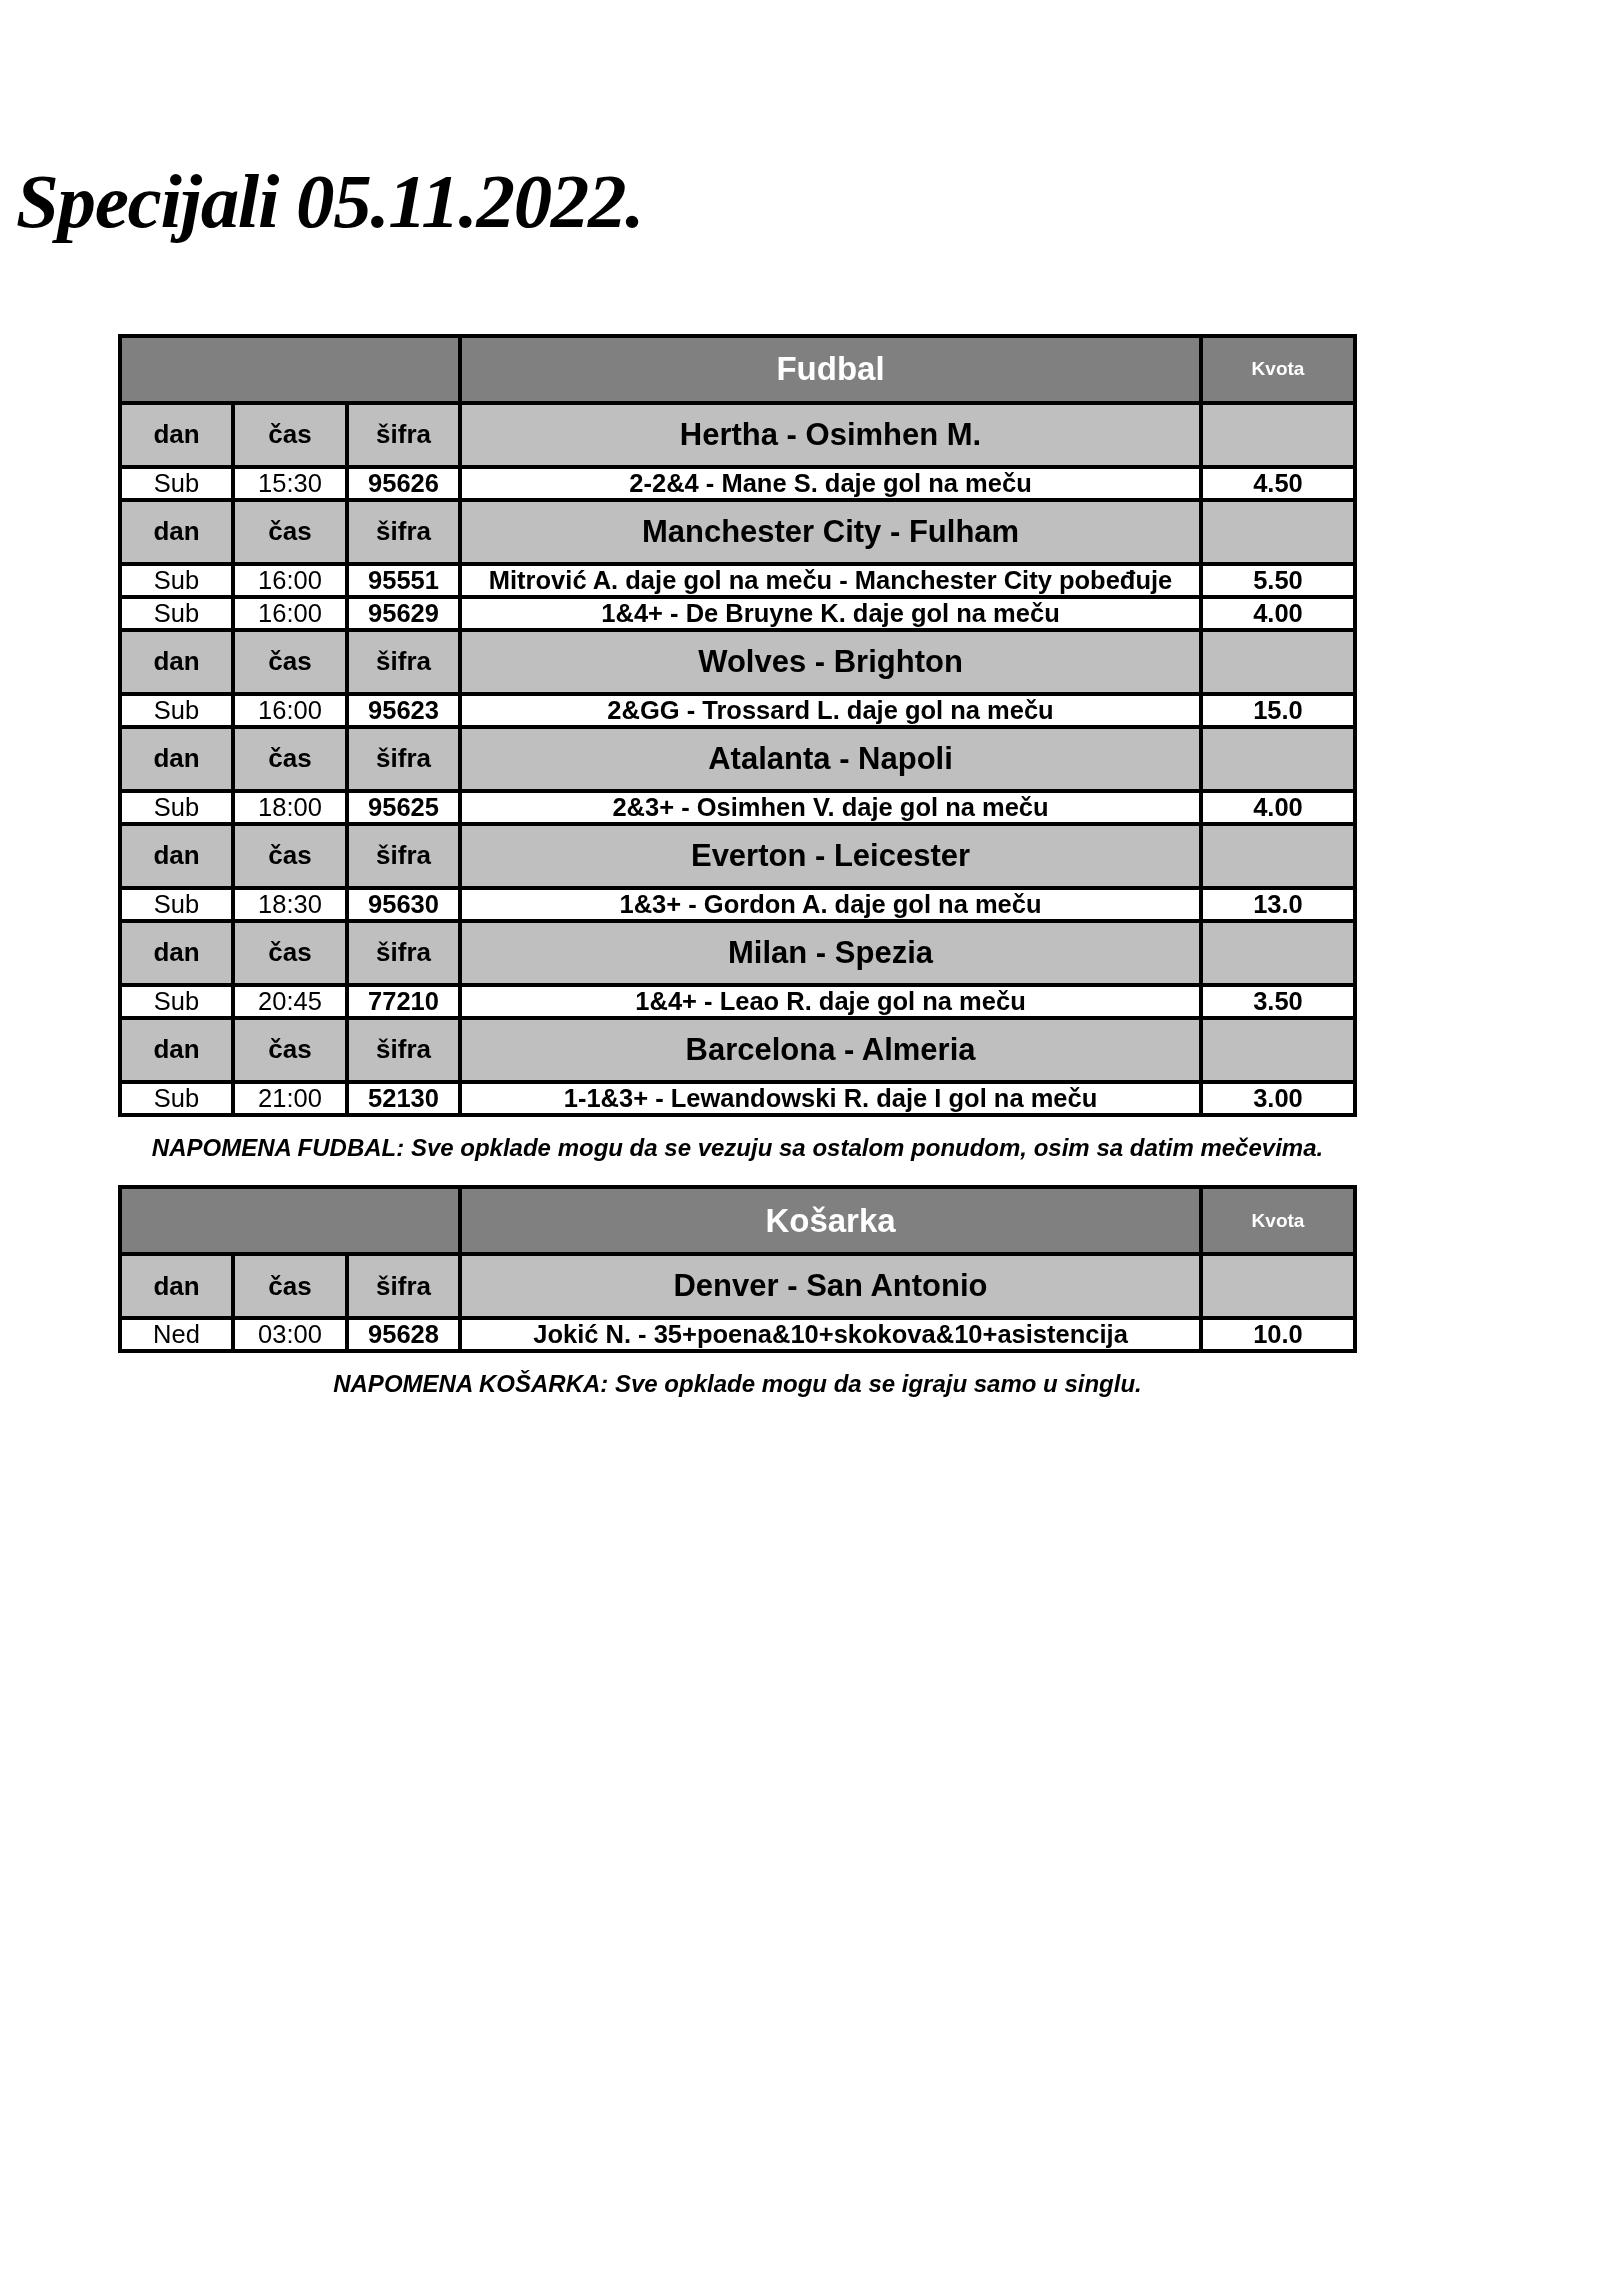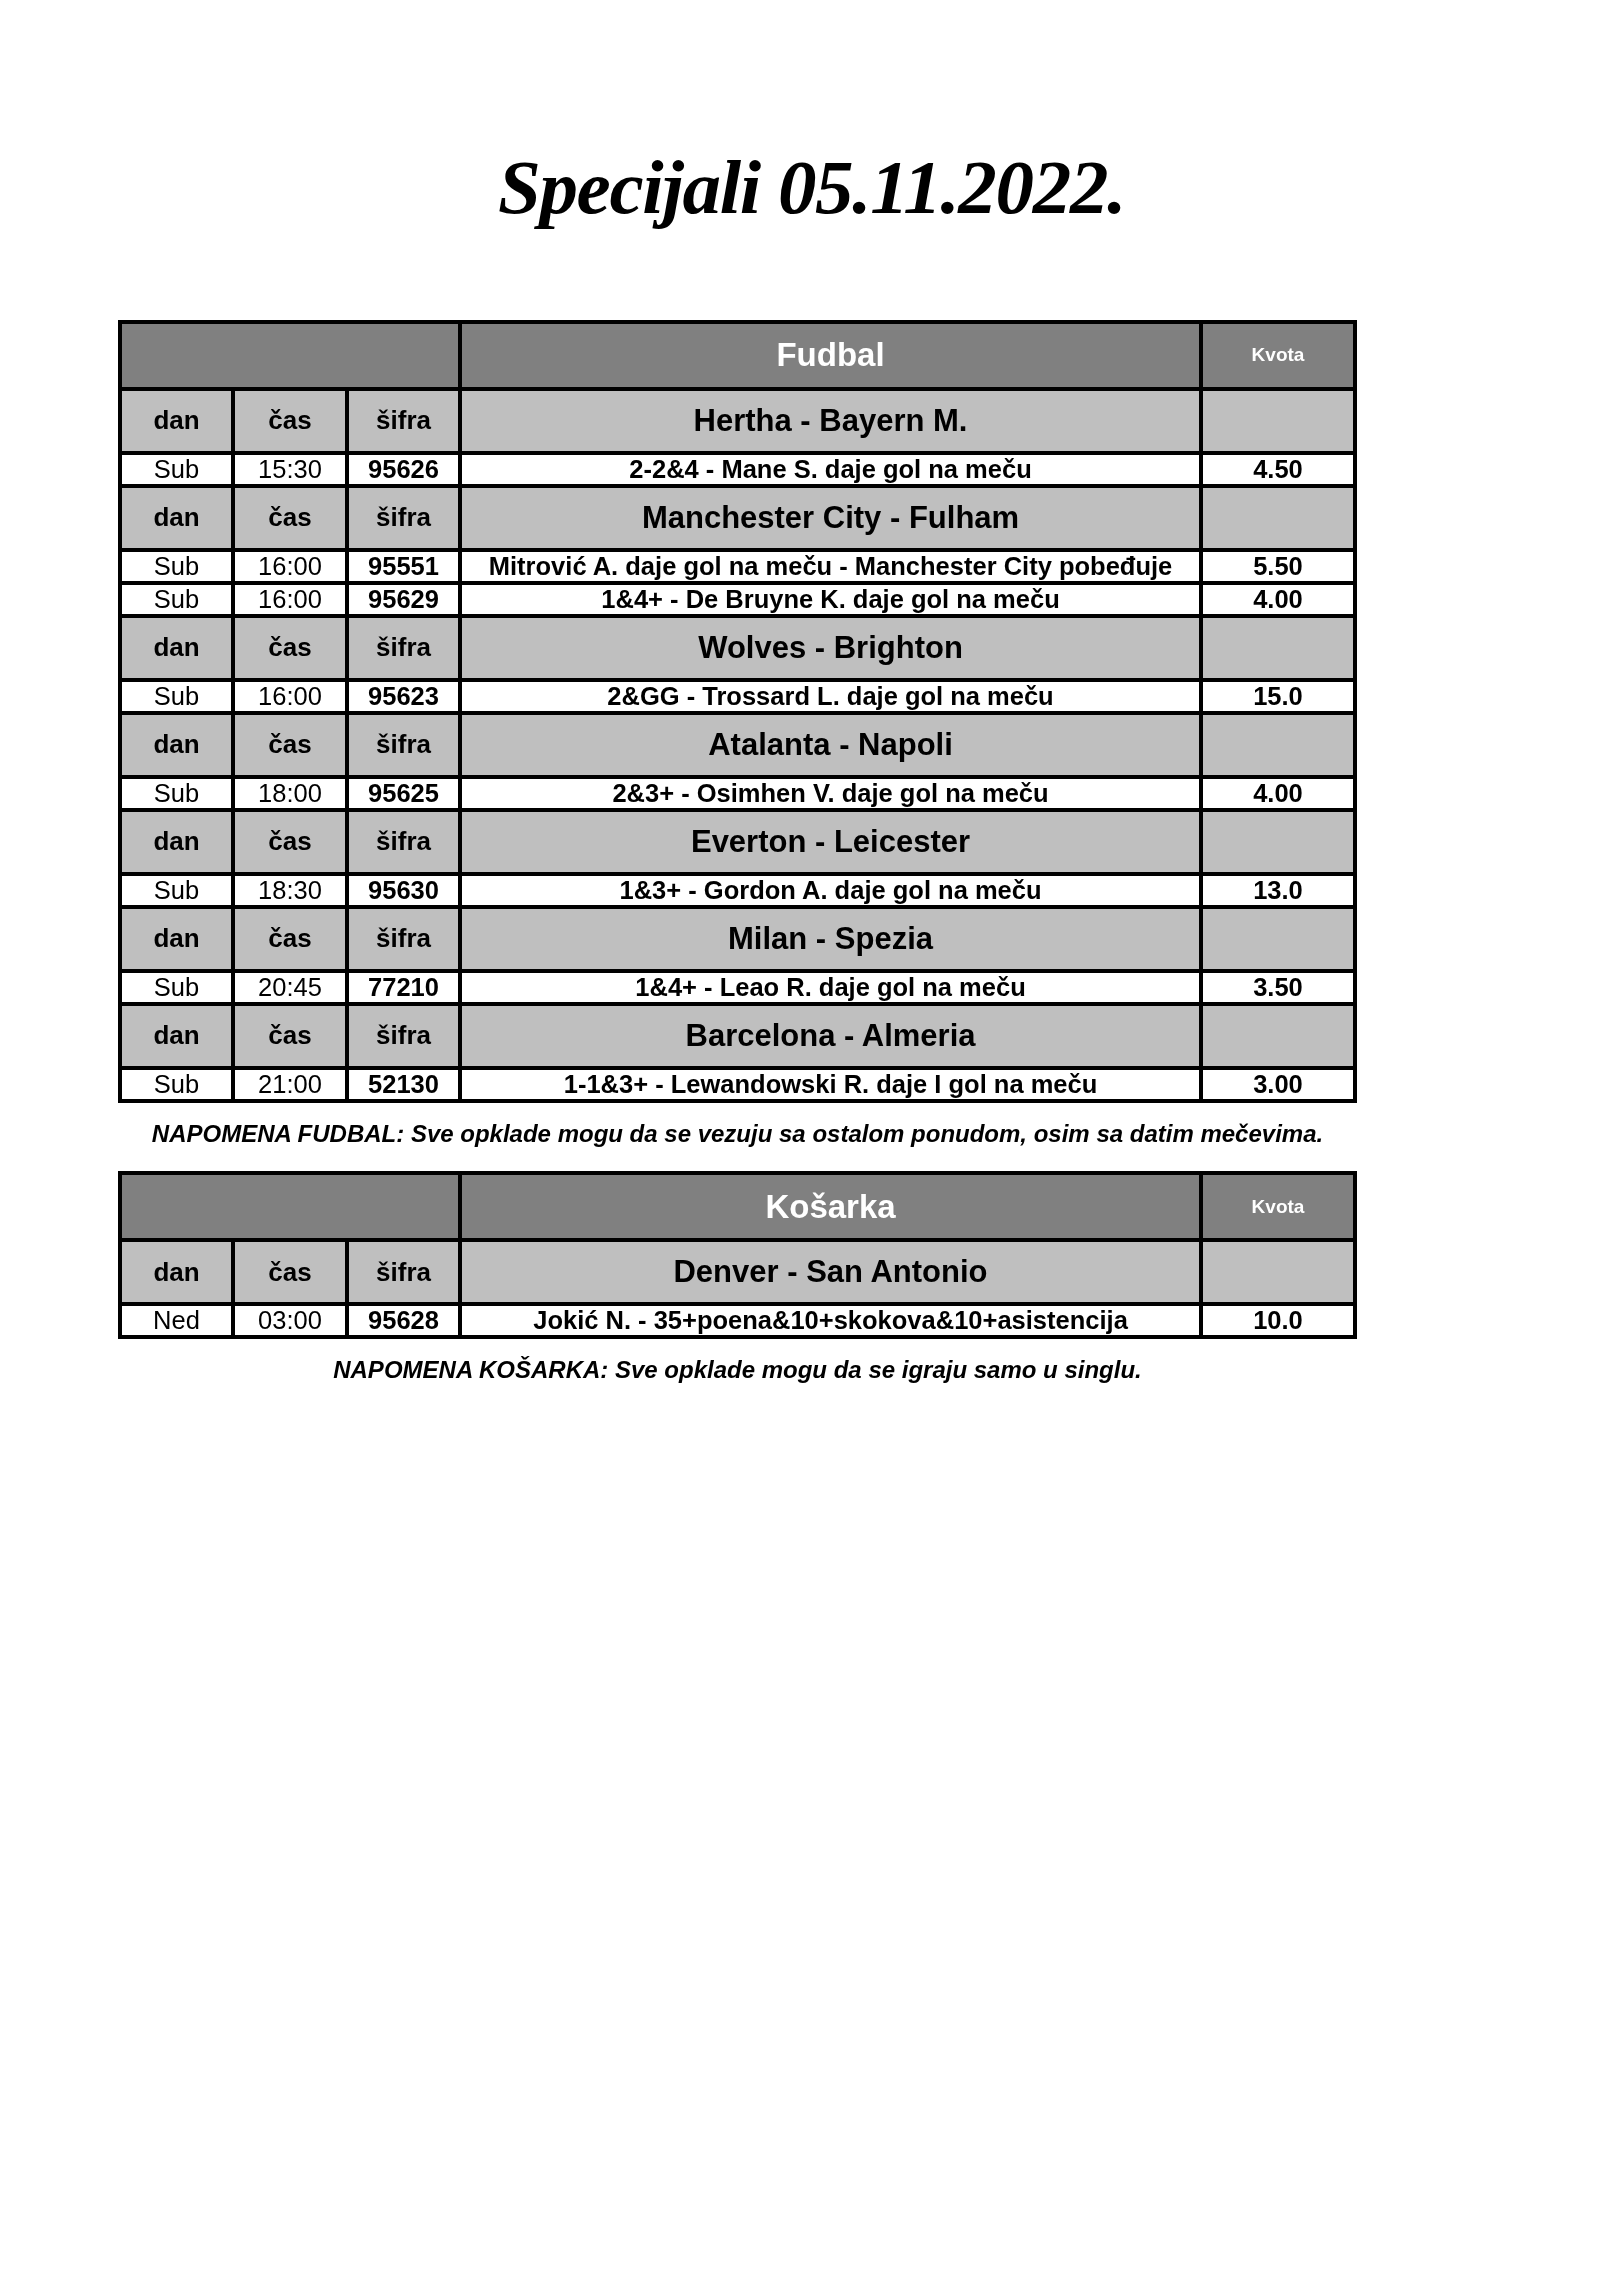--- a/index.html
+++ b/index.html
@@ -10,23 +10,22 @@
   .page {
     position: relative;
     width: 1623px;
     height: 2295px;
     background: #ffffff;
     font-family: "Liberation Sans", sans-serif;
     color: #000000;
     overflow: hidden;
   }
   .title {
-    margin: 2px;
+    margin: 16px;
     padding-top: 141px;
-    text-align: center;
     font-family: "Liberation Serif", serif;
     font-style: italic;
     font-weight: bold;
     font-size: 77px;
     line-height: 1.15;
     letter-spacing: -1.3px;
     color: #000000;
   }
   .tables-area {
     width: 1239px;
@@ -115,21 +114,21 @@
         <tbody>
           <tr class="sec-header">
             <td class="spacer-cell" colspan="3"></td>
             <td class="sec-title">Fudbal</td>
             <td class="kvota-head">Kvota</td>
           </tr>
           <tr class="match-row">
             <td class="col-head">dan</td>
             <td class="col-head">čas</td>
             <td class="col-head">šifra</td>
-            <td class="match-name">Hertha - Bayern M.</td>
+            <td class="match-name">Hertha - Osimhen M.</td>
             <td class="match-kvota-empty"></td>
           </tr>
           <tr class="bet-row">
             <td class="bet-day">Sub</td>
             <td class="bet-time">15:30</td>
             <td class="bet-code">95626</td>
             <td class="bet-event">2-2&amp;4 - Mane S. daje gol na meču</td>
             <td class="bet-odds">4.50</td>
           </tr>
           <tr class="match-row">

